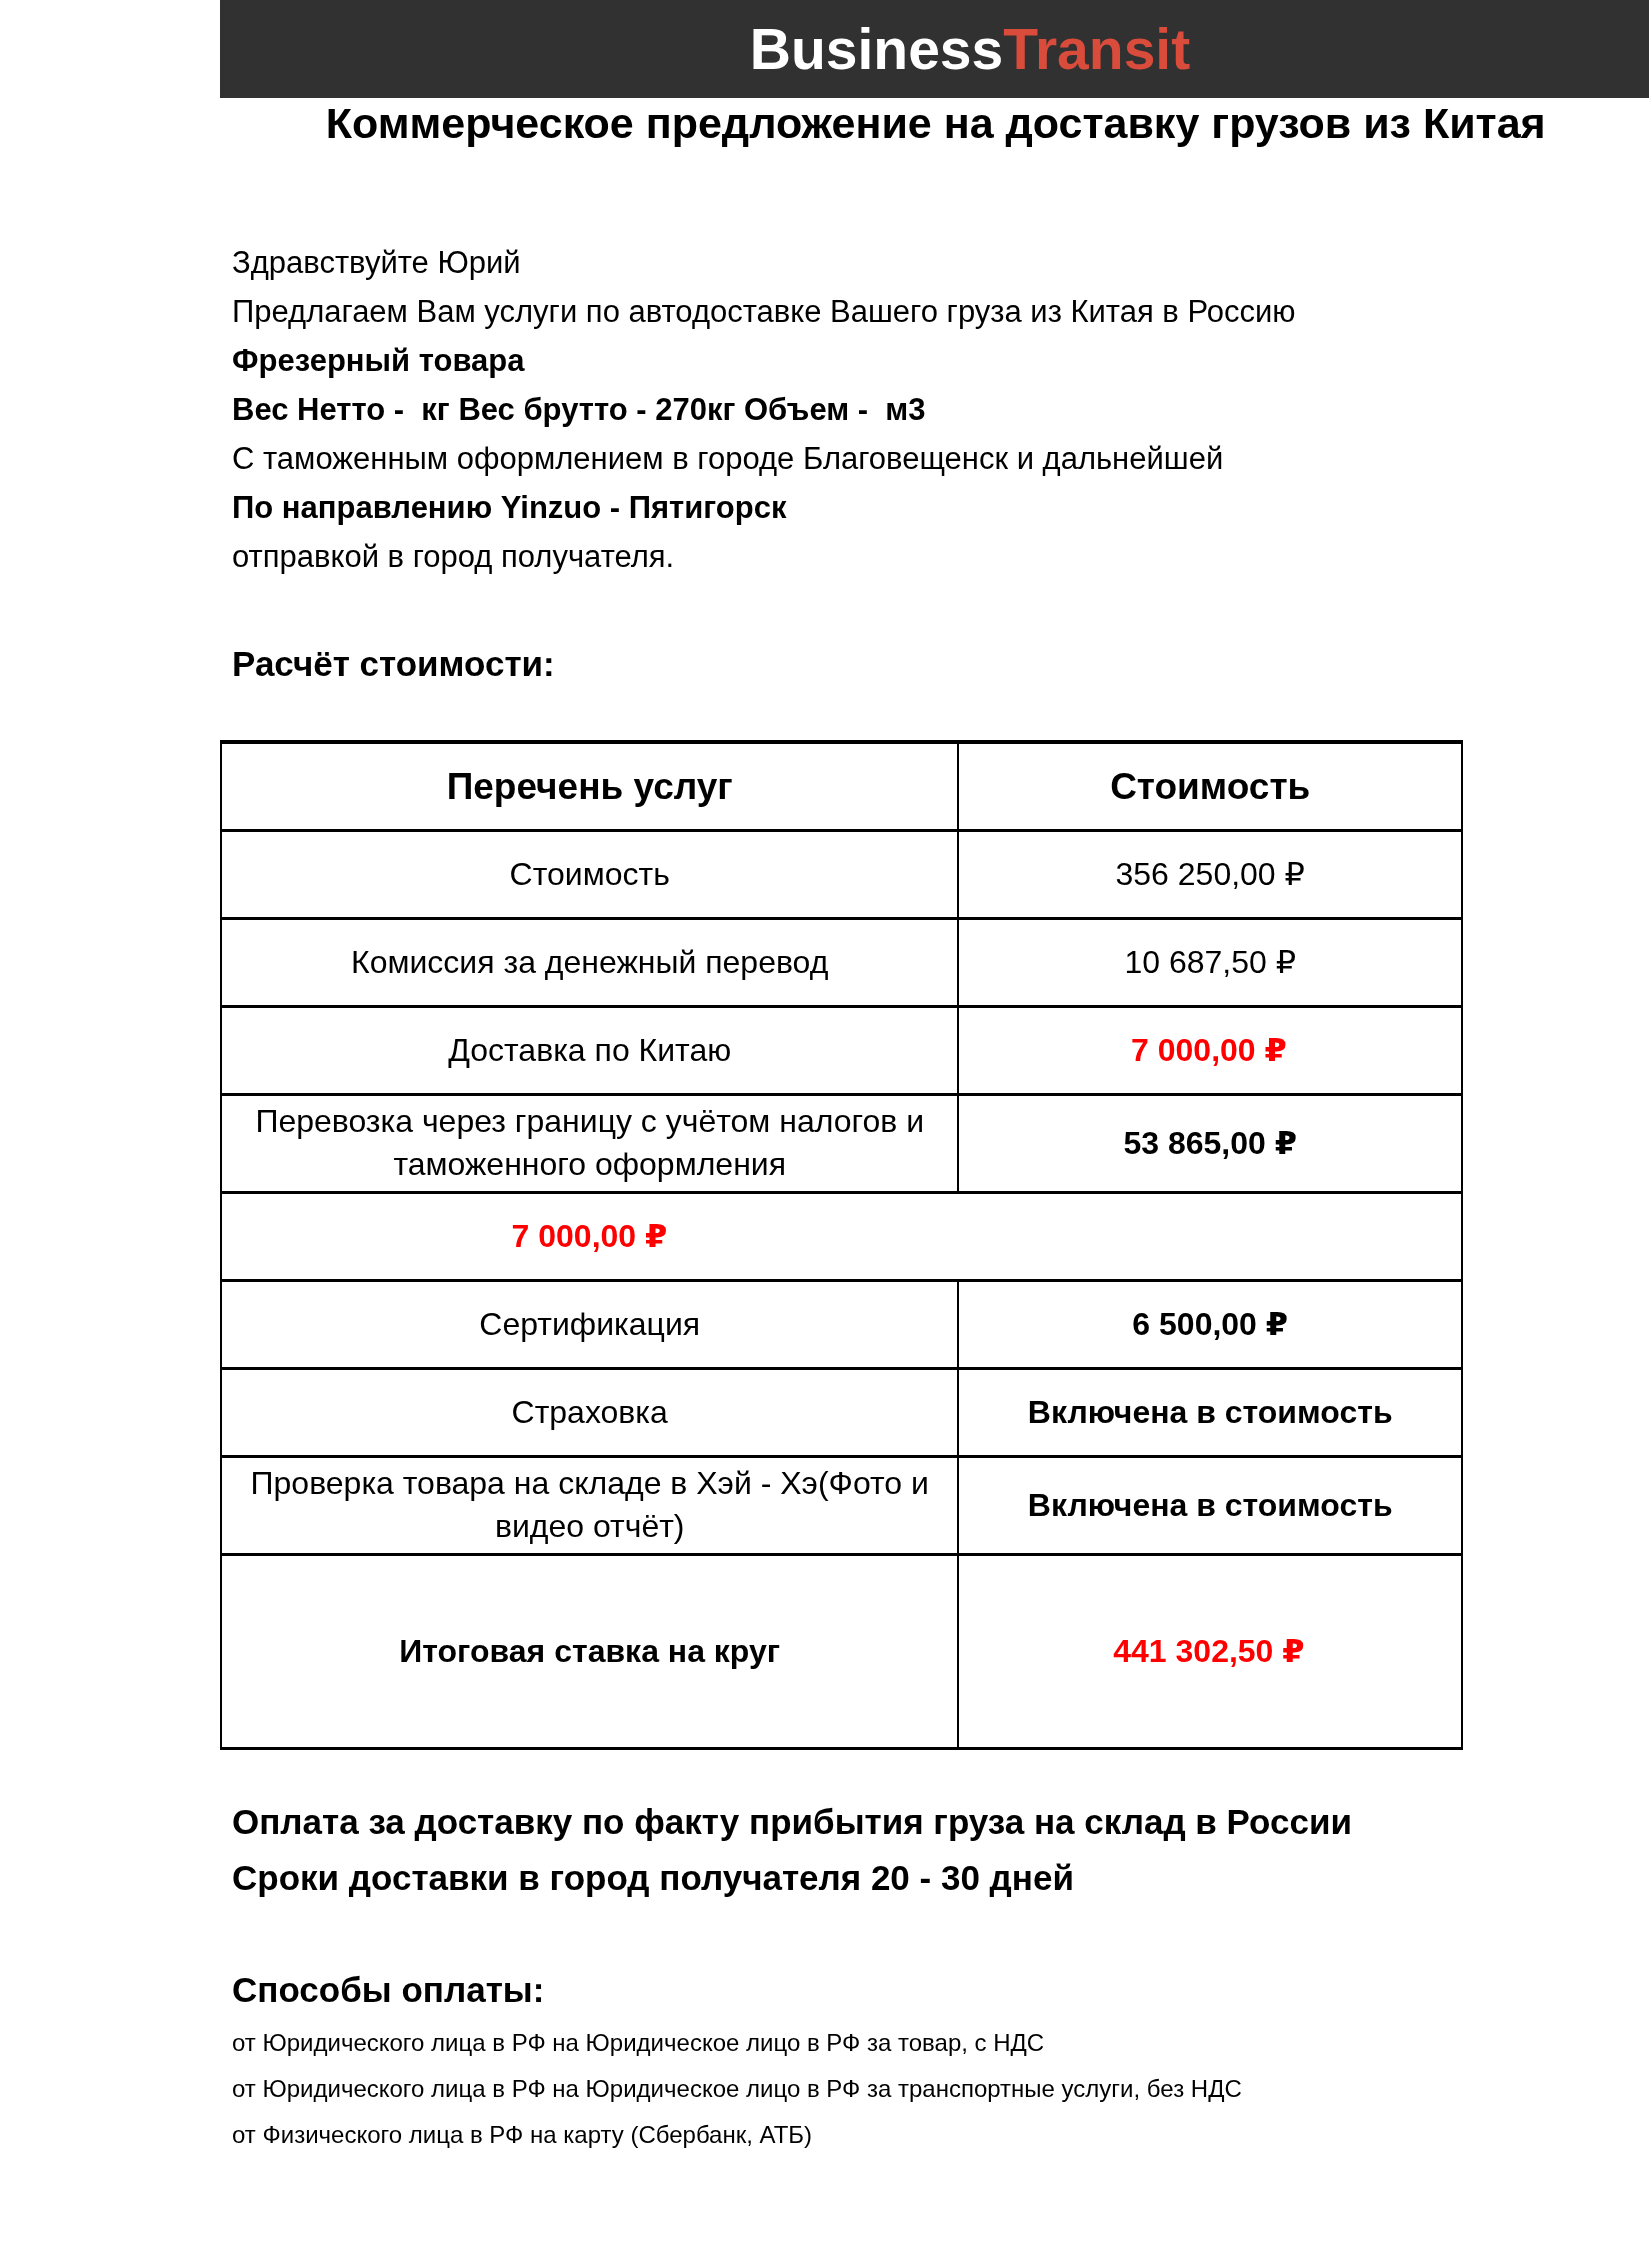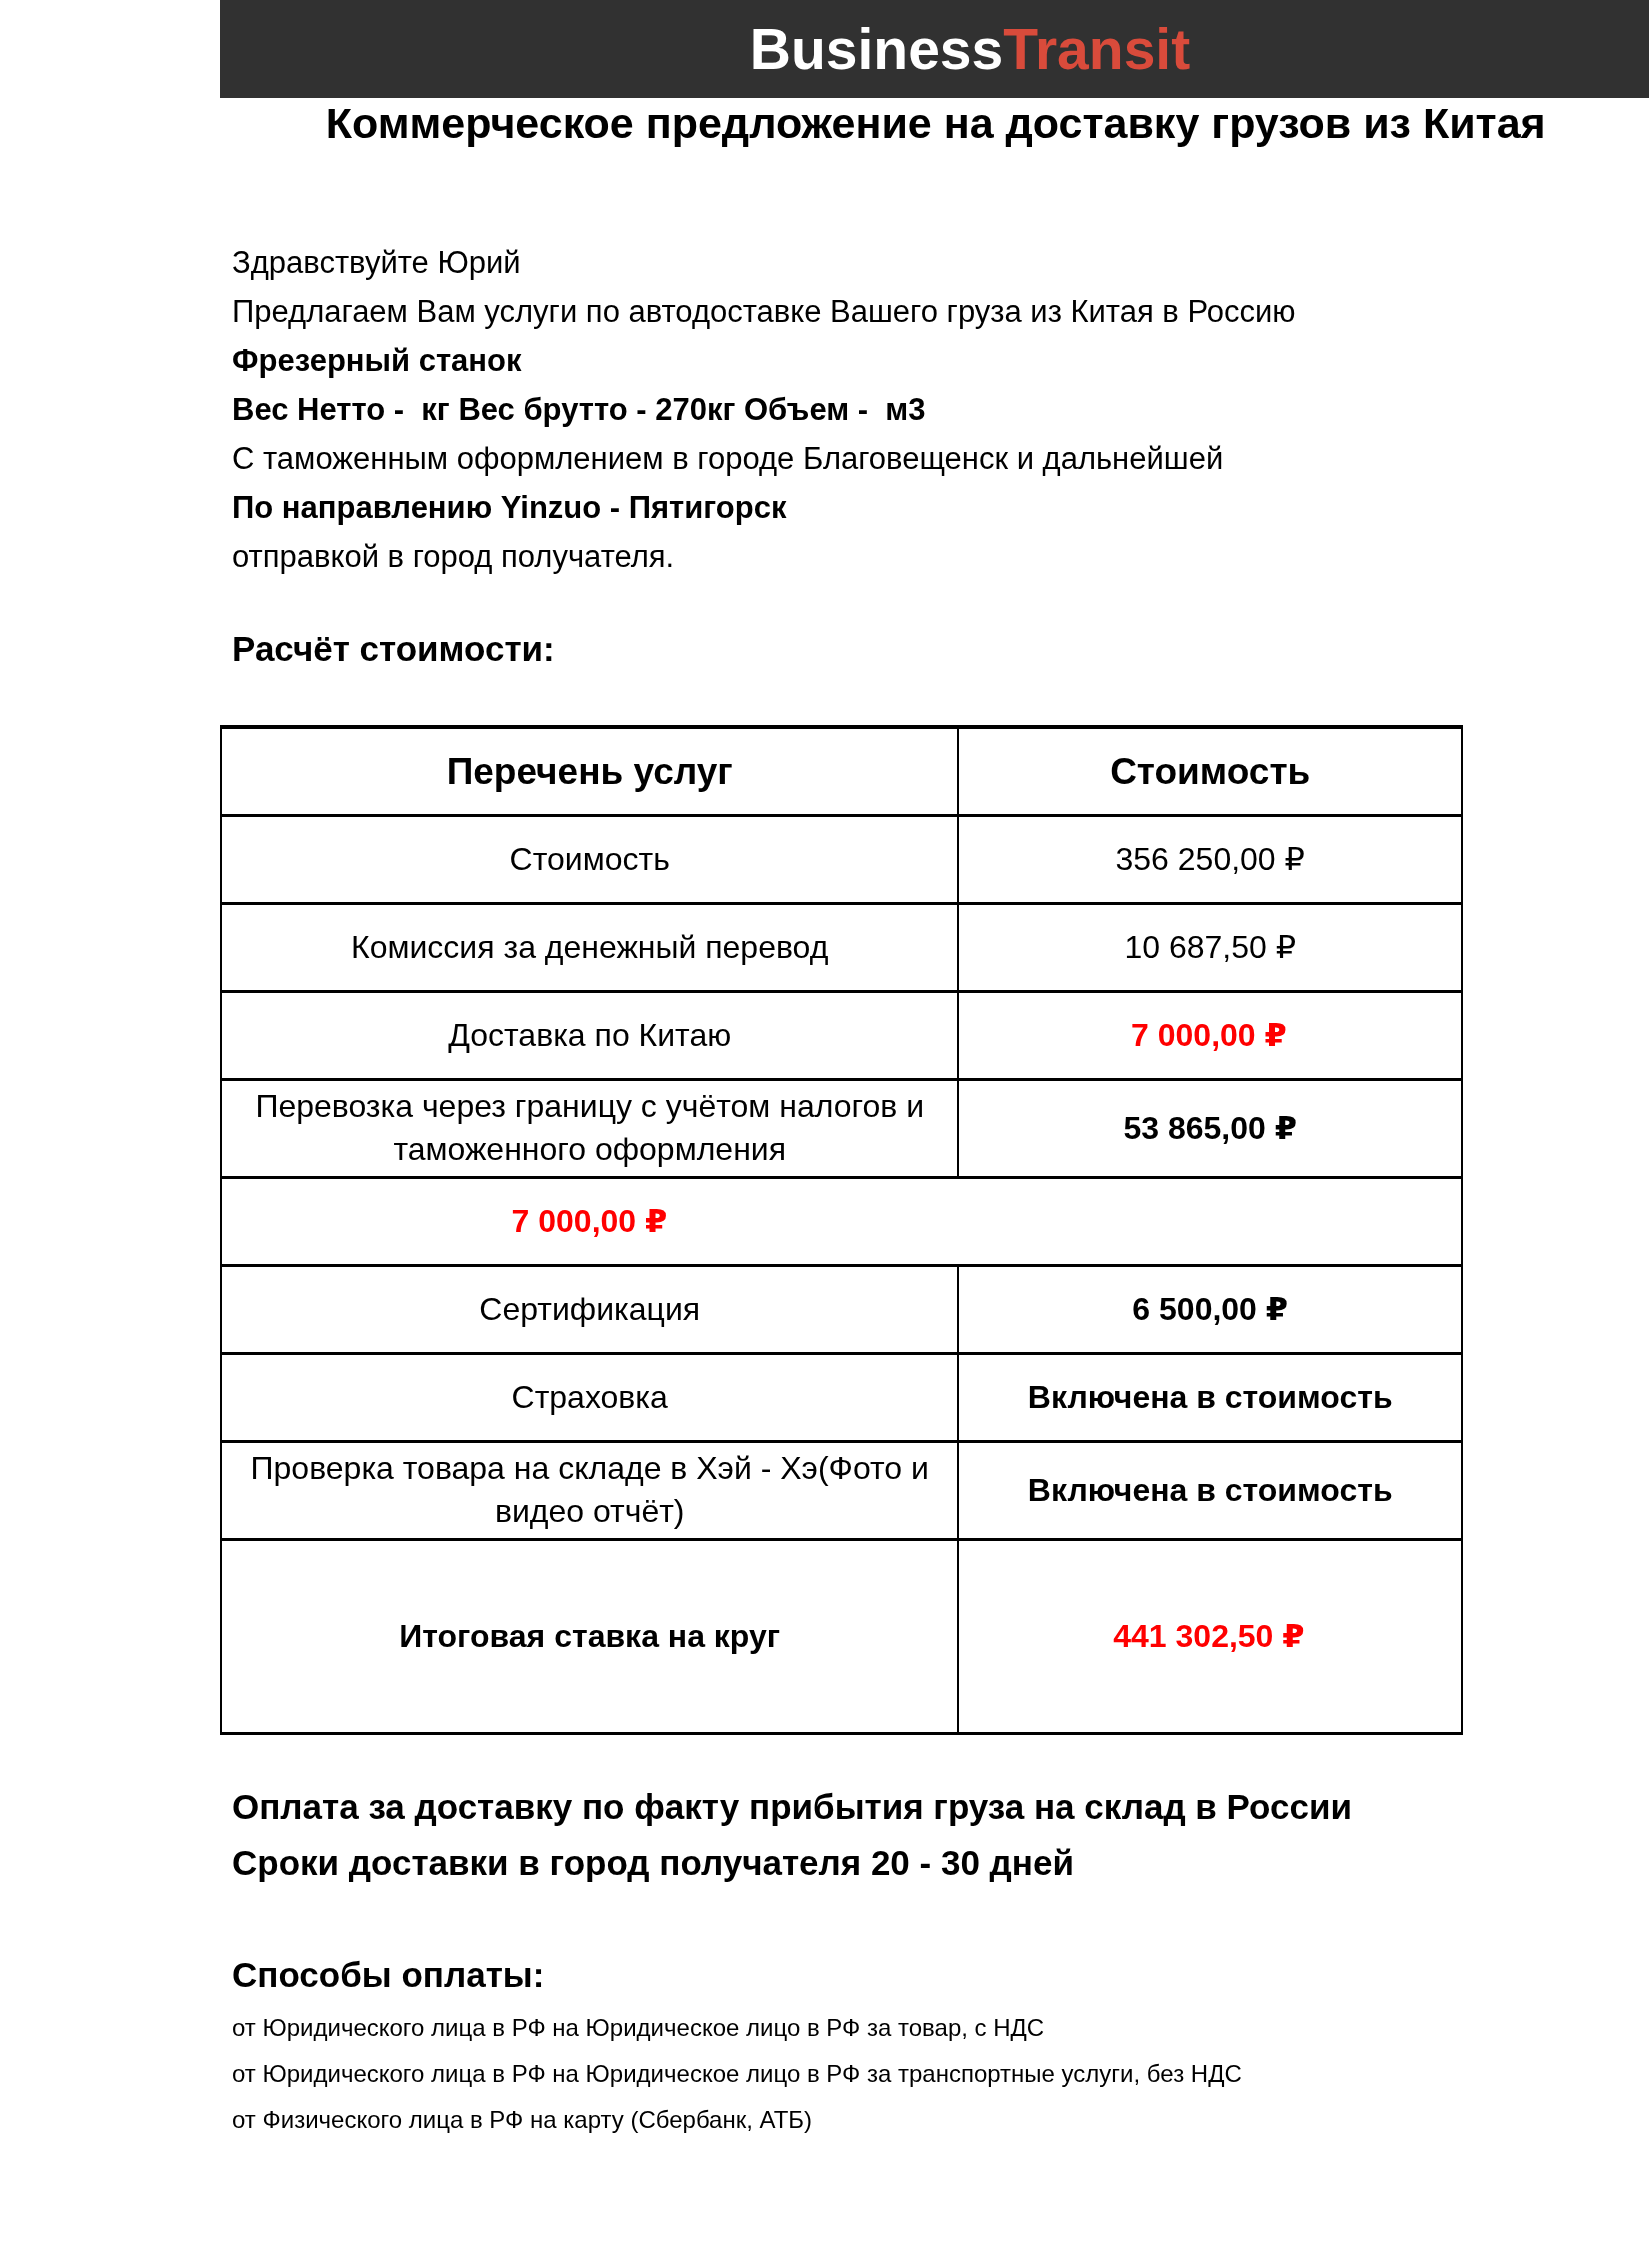--- a/index.html
+++ b/index.html
@@ -38,21 +38,21 @@
 
   .intro { margin-top: 90px; font-size: 31px; line-height: 49px; }
   .line { white-space: pre-wrap; }
   .b { font-weight: 700; }
 
   .section-heading {
     font-size: 35px;
     line-height: 50px;
     font-weight: 700;
   }
-  .section-heading.costs { margin-top: 43px; }
+  .section-heading.costs { margin-top: 58px; }
   .section-heading.pay   { margin-top: 59px; }
 
   .cost-table {
     margin-top: 51px;
     margin-left: -11.8px;
     width: 1243px;
     border: 2.9px solid #000000;
     border-top-width: 4.4px;
     border-bottom-width: 3.7px;
   }
@@ -93,21 +93,21 @@
     <div class="logo"><span class="logo-white">Business</span><span class="logo-red">Transit</span></div>
   </header>
 
   <main class="content">
 
     <h1 class="title">Коммерческое предложение на доставку грузов из Китая</h1>
 
     <section class="intro" id="intro">
         <div class="line">Здравствуйте Юрий</div>
         <div class="line">Предлагаем Вам услуги по автодоставке Вашего груза из Китая в Россию</div>
-        <div class="line b">Фрезерный станок</div>
+        <div class="line b">Фрезерный товара</div>
         <div class="line b">Вес Нетто -  кг Вес брутто - 270кг Объем -  м3</div>
         <div class="line">С таможенным оформлением в городе Благовещенск и дальнейшей</div>
         <div class="line b">По направлению Yinzuo - Пятигорск</div>
         <div class="line">отправкой в город получателя.</div>
       </section>
 
     <h2 class="section-heading costs">Расчёт стоимости:</h2>
 
     <div class="cost-table">
       <div class="trow thead">

